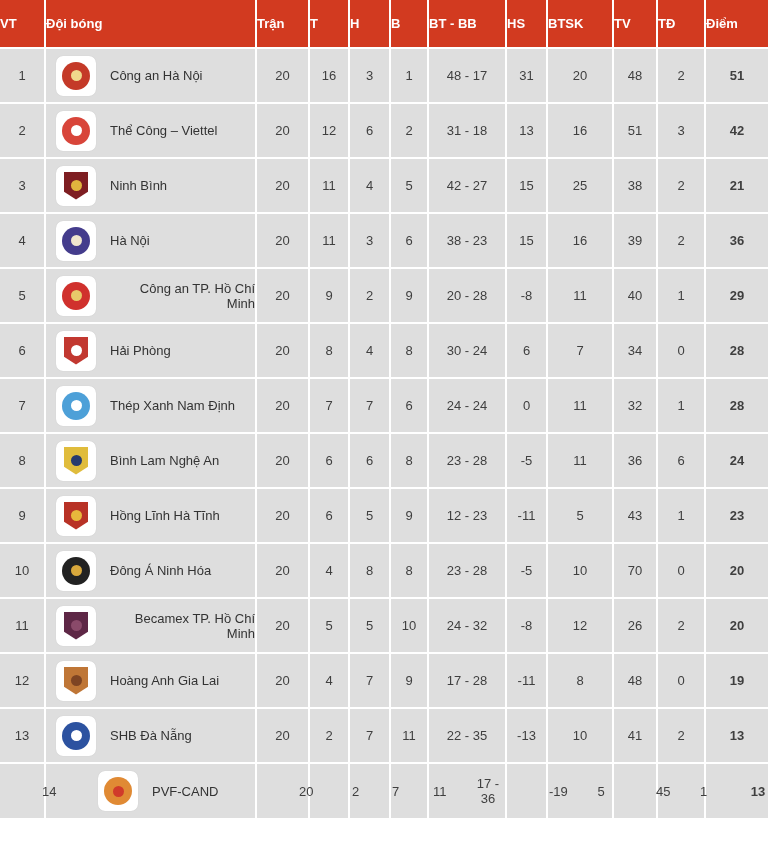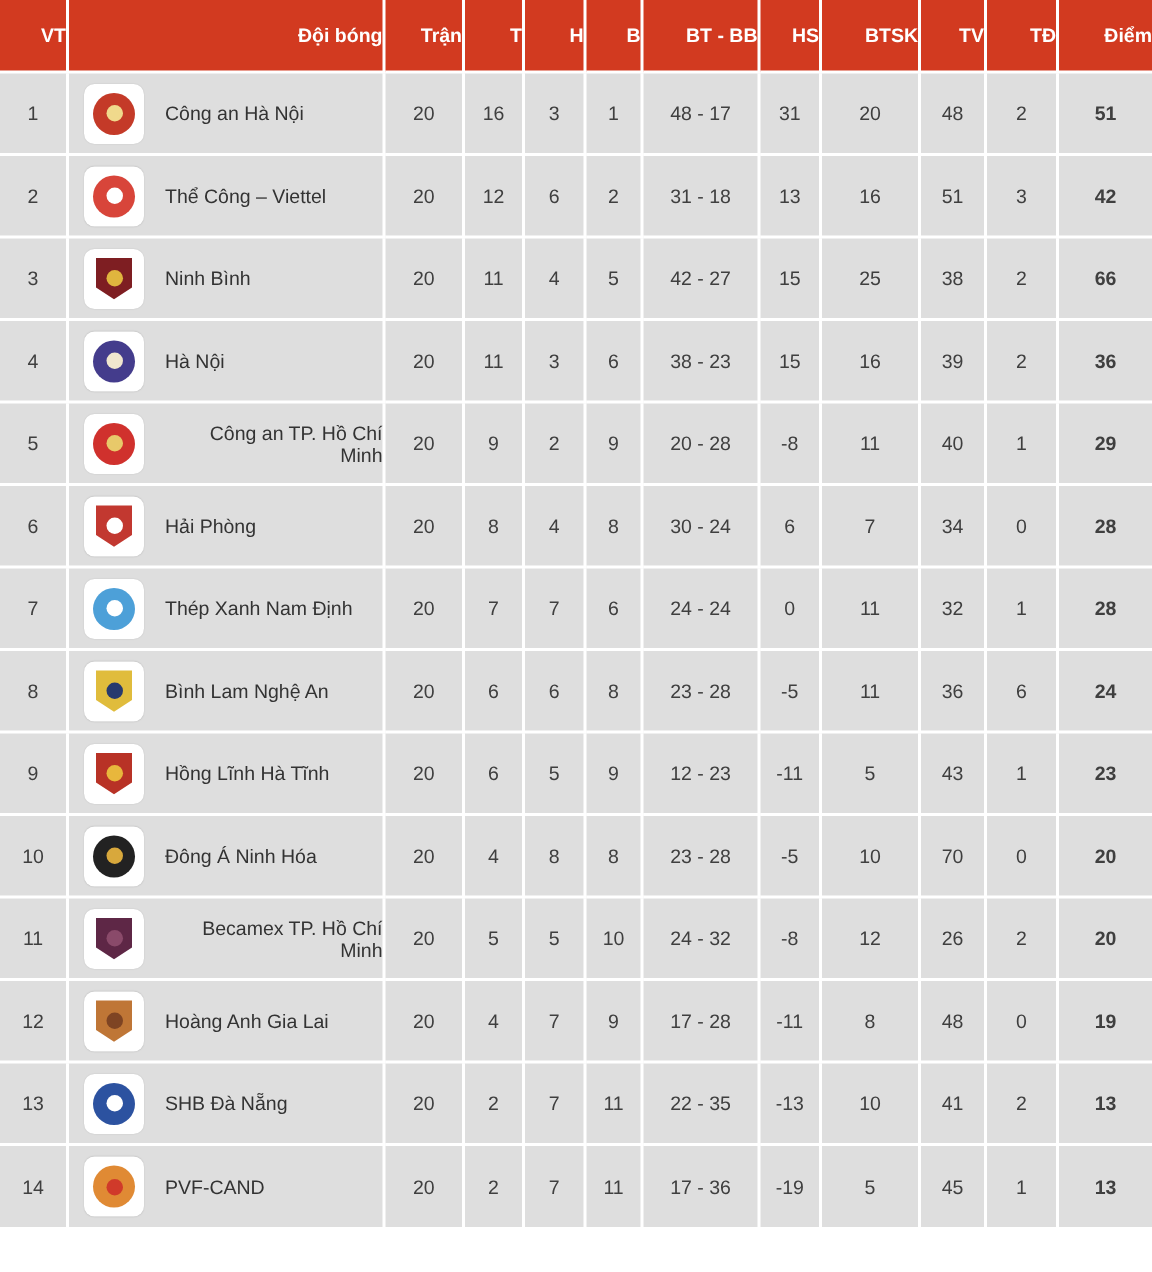--- a/index.html
+++ b/index.html
@@ -13,38 +13,38 @@
     border-collapse: collapse;
     table-layout: fixed;
     background: #ffffff;
   }
   .standings th {
     background: #d23a20;
     color: #ffffff;
     font-size: 13px;
     font-weight: bold;
     height: 48px;
-    text-align: right;
+    text-align: left;
     vertical-align: middle;
     border-right: 2px solid #ffffff;
     border-bottom: 2px solid #ffffff;
   }
   .standings th:last-child { border-right: none; margin-left: 40px; }
   .standings td {
     background: #dedede;
     color: #3f3f3f;
     font-size: 13px;
     height: 55px;
     text-align: center;
     vertical-align: middle;
     border-right: 2px solid #ffffff;
     border-bottom: 2px solid #ffffff;
   }
   .standings td:last-child { border-right: none; }
-  .standings tr:last-child td { border-bottom: none; }
+  .standings tr:last-child td { border-bottom: none; padding-left: 42px; }
   td.cell-team { text-align: left; }
   .team-wrap {
     display: flex;
     align-items: center;
     gap: 14px;
     padding-left: 10px;
   }
   .logo-box {
     width: 40px;
     height: 40px;
@@ -177,21 +177,21 @@
         </td>
         <td>20</td>
         <td>11</td>
         <td>4</td>
         <td>5</td>
         <td>42 - 27</td>
         <td class="cell-hs">15</td>
         <td>25</td>
         <td>38</td>
         <td>2</td>
-        <td class="cell-points">66</td>
+        <td class="cell-points">21</td>
       </tr>
       <tr>
         <td class="cell-pos">4</td>
         <td class="cell-team">
           <div class="team-wrap">
             <div class="logo-box">
               <div class="logo-circle" style="background: rgb(68, 60, 140);">
                 <div class="logo-dot" style="background: rgb(240, 230, 206);"></div>
               </div>
             </div>

